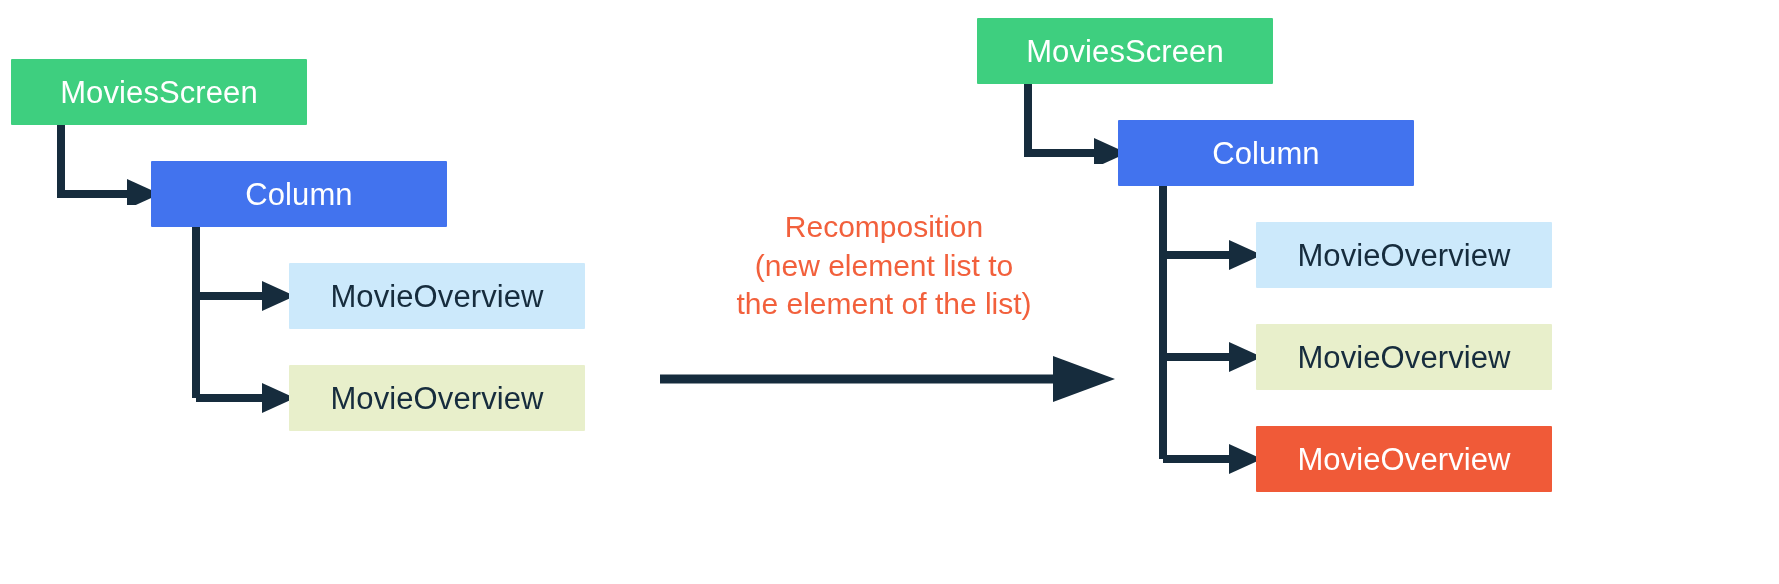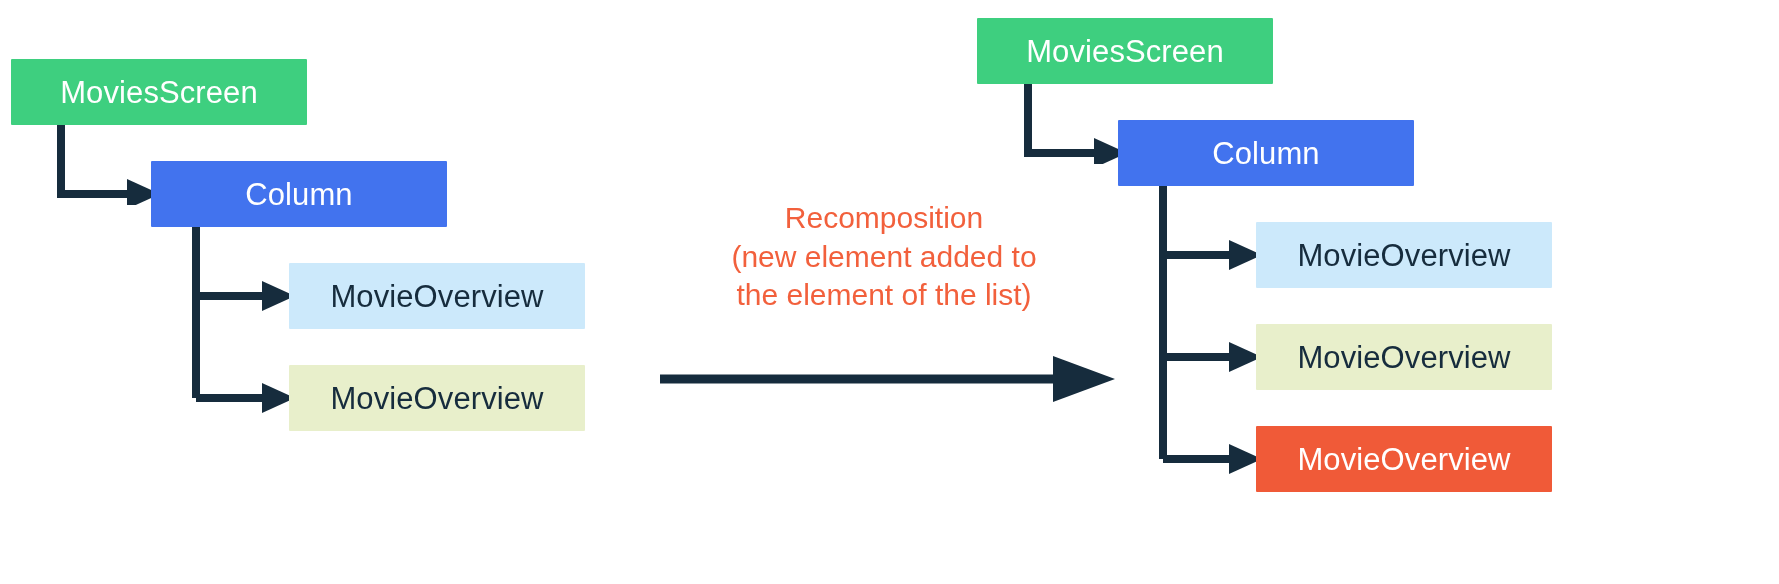--- a/index.html
+++ b/index.html
@@ -73,23 +73,23 @@
   </svg>
 
   <div class="node" style="left:289px; top:263px; width:296px; height:66px; background:#CCE9FB;">
     <span class="node-label" style="color:#162C3D;">MovieOverview</span>
   </div>
 
   <div class="node" style="left:289px; top:365px; width:296px; height:66px; background:#E8EFCB;">
     <span class="node-label" style="color:#162C3D;">MovieOverview</span>
   </div>
 
-  <div class="center-label" style="left:656px; top:199px; width:456px;">
+  <div class="center-label" style="left:656px; top:208px; width:456px;">
     <span>Recomposition</span>
-    <span>(new element added to</span>
+    <span>(new element list to</span>
     <span>the element of the list)</span>
   </div>
 
   <svg class="connector" style="left:660px; top:352px; width:460px; height:54px;" viewBox="0 0 460 54">
     <path d="M0,27 L400,27" fill="none" stroke="#162C3D" stroke-width="9"></path>
     <polygon points="393,4 455,27 393,50" fill="#162C3D"></polygon>
   </svg>
 
   <div class="node" style="left:977px; top:18px; width:296px; height:66px; background:#3ECF7F;">
     <span class="node-label" style="color:#FFFFFF;">MoviesScreen</span>

